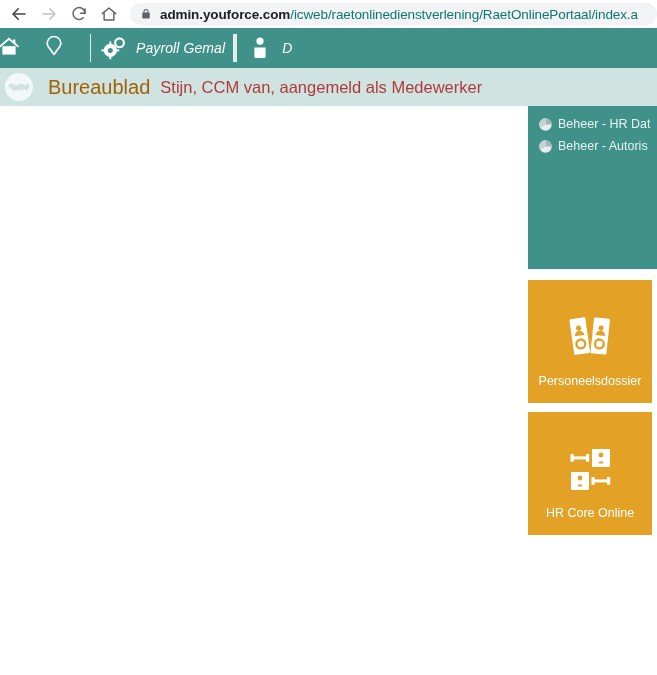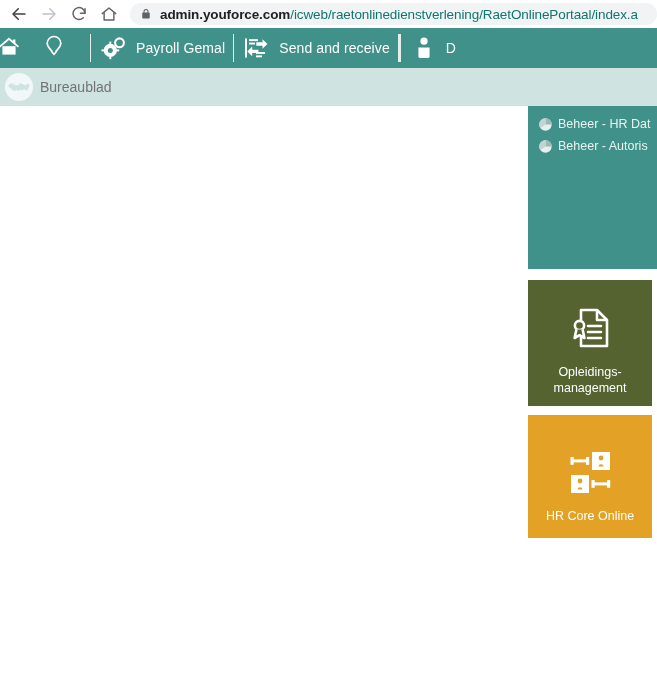--- a/index.html
+++ b/index.html
@@ -65,20 +65,21 @@
     margin: 0 0px;
     flex: 0 0 auto;
   }
   .nav-item {
     display: flex; align-items: center;
     height: 40px;
     padding: 0 8px 0 10px;
     color: #ffffff;
     white-space: nowrap;
     flex: 0 0 auto;
+    font-style: italic;
   }
   .nav-item .ico {
     display: flex; align-items: center; justify-content: center;
     width: 26px; height: 26px;
     flex: 0 0 auto;
   }
   .nav-item .lbl {
     font-size: 14px;
     margin-left: 9px;
     color: #ffffff;
@@ -92,23 +93,23 @@
     background: #cfe3e0;
     display: flex; align-items: center;
   }
   .desk-icon {
     width: 34px; height: 34px;
     margin-left: 2px;
     display: flex; align-items: center; justify-content: center;
     flex: 0 0 auto;
   }
   .desk-title {
-    font-size: 14px;
-    color: #737373;
-    margin-left: 4px;
+    font-size: 20px;
+    color: #a16207;
+    margin-left: 12px;
     white-space: nowrap;
   }
   .desk-sub {
     font-size: 16.5px;
     color: #b03a3a;
     margin-left: 10px;
     white-space: nowrap;
   }
 
   
@@ -258,34 +259,20 @@
         <rect x="8.3" y="20" width="2" height="3.2"></rect>
         <rect x="0.5" y="13.4" width="3.2" height="2"></rect>
         <rect x="15" y="13.4" width="3.2" height="2"></rect>
       </svg>
     </span>
     <span class="lbl">Payroll Gemal</span>
   </div>
 
   <div class="nav-sep"></div>
 
-  <div class="nav-item">
-    <span class="ico">
-      <svg width="26" height="24" viewBox="0 0 26 24" fill="#ffffff">
-        <rect x="1" y="2.4" width="2" height="19.2"></rect>
-        <rect x="5" y="3.2" width="9" height="1.9"></rect>
-        <rect x="5" y="6.6" width="6" height="1.9"></rect>
-        <rect x="12" y="16" width="9" height="1.9"></rect>
-        <rect x="12" y="19.4" width="6" height="1.9"></rect>
-        <path d="M18.5 3.2 23.4 8l-4.9 4.8V9.7h-6.2V6.3h6.2z"></path>
-        <path d="M8.2 10.6v3.1h6.2v3.4H8.2v3.1L3.3 15.4z"></path>
-      </svg>
-    </span>
-    <span class="lbl">Send and receive</span>
-  </div>
 
   <div class="nav-sep"></div>
 
 
   <div class="nav-sep"></div>
 
 
   <div class="nav-sep"></div>
 
   <div class="nav-item">
@@ -308,20 +295,21 @@
         <path d="M7.2 12.1 4.3 14.3l1.6 2.6 3-2.2z"></path>
         <path d="M24.8 12.1l2.9 2.2-1.6 2.6-3-2.2z"></path>
       </g>
       <g stroke="#ffffff" stroke-width="1" fill="none" opacity=".9">
         <path d="M9.4 12.6 13 14"></path>
         <path d="M13 14l3.4-1.3"></path>
       </g>
     </svg>
   </span>
   <span class="desk-title">Bureaublad</span>
+  <span class="desk-sub">Stijn, CCM van, aangemeld als Medewerker</span>
 </div>
 
 <div class="content">
 
   <div class="tile-col clip">
 
     <div class="panel-links">
       <div class="link-row">
         <span class="ico">
           <svg width="15" height="15" viewBox="0 0 16 16">
@@ -337,36 +325,40 @@
           <svg width="15" height="15" viewBox="0 0 16 16">
             <circle cx="8" cy="8" r="6.6" fill="#e9eeee"></circle>
             <path d="M8 8 V1.4 A6.6 6.6 0 0 1 14.6 8 z" fill="#9fb8b6"></path>
             <path d="M8 8 L2.4 11.6 A6.6 6.6 0 0 1 8 1.4 z" fill="#c3d3d2"></path>
           </svg>
         </span>
         <span class="lbl">Beheer - Autoris</span>
       </div>
     </div>
 
-
-    <div class="tile tile-green" style="height:126px;">
-      <div class="tile-ico" style="margin-top:20px;">
-        <svg width="46" height="48" viewBox="0 0 46 48" fill="none" stroke="#ffffff" stroke-width="2.6">
-          <path d="M14 6h16l10 10v26H14z" stroke-linejoin="round"></path>
-          <path d="M30 6v10h10" stroke-linejoin="round"></path>
-          <path d="M21 22h13M21 28h13M21 34h13" stroke-linecap="round"></path>
-          <circle cx="12.5" cy="21.5" r="4.6" fill="#54632f"></circle>
-          <path d="M9.4 25.4 7.6 34l4.9-2.8 4.9 2.8-1.8-8.6" fill="#54632f" stroke-linejoin="round"></path>
+    <div class="tile tile-orange">
+      <div class="tile-ico">
+        <svg width="48" height="50" viewBox="0 0 48 50" fill="#ffffff">
+          <g transform="rotate(-8 14 25)">
+            <rect x="6" y="5" width="16" height="36" rx="1.2"></rect>
+            <circle cx="14" cy="31" r="4.4" fill="none" stroke="#e3a126" stroke-width="2.4"></circle>
+            <circle cx="14" cy="15" r="2.6" fill="#e3a126"></circle>
+            <path d="M9.2 22.6a4.8 4.8 0 0 1 9.6 0z" fill="#e3a126"></path>
+          </g>
+          <g transform="rotate(6 34 25)">
+            <rect x="26" y="5" width="16" height="36" rx="1.2"></rect>
+            <circle cx="34" cy="31" r="4.4" fill="none" stroke="#e3a126" stroke-width="2.4"></circle>
+            <circle cx="34" cy="15" r="2.6" fill="#e3a126"></circle>
+            <path d="M29.2 22.6a4.8 4.8 0 0 1 9.6 0z" fill="#e3a126"></path>
+          </g>
         </svg>
       </div>
-      <div class="tile-lbl" style="bottom:10px;">
-        <span>Opleidings-</span><br>
-        <span>management</span>
-      </div>
+      <div class="tile-lbl">Personeelsdossier</div>
     </div>
+
 
     <div class="tile tile-orange" style="margin-top:9px;align-items:center;">
       <div class="tile-ico">
         <svg width="50" height="48" viewBox="0 0 50 48" fill="#ffffff">
           <rect x="27" y="3" width="18" height="18"></rect>
           <circle cx="36" cy="9" r="2.4" fill="#e3a126"></circle>
           <path d="M33.6 17.6a2.4 2.4 0 0 1 4.8 0z" fill="#e3a126"></path>
           <rect x="6" y="26" width="18" height="18"></rect>
           <circle cx="15" cy="32" r="2.4" fill="#e3a126"></circle>
           <path d="M12.6 40.6a2.4 2.4 0 0 1 4.8 0z" fill="#e3a126"></path>

